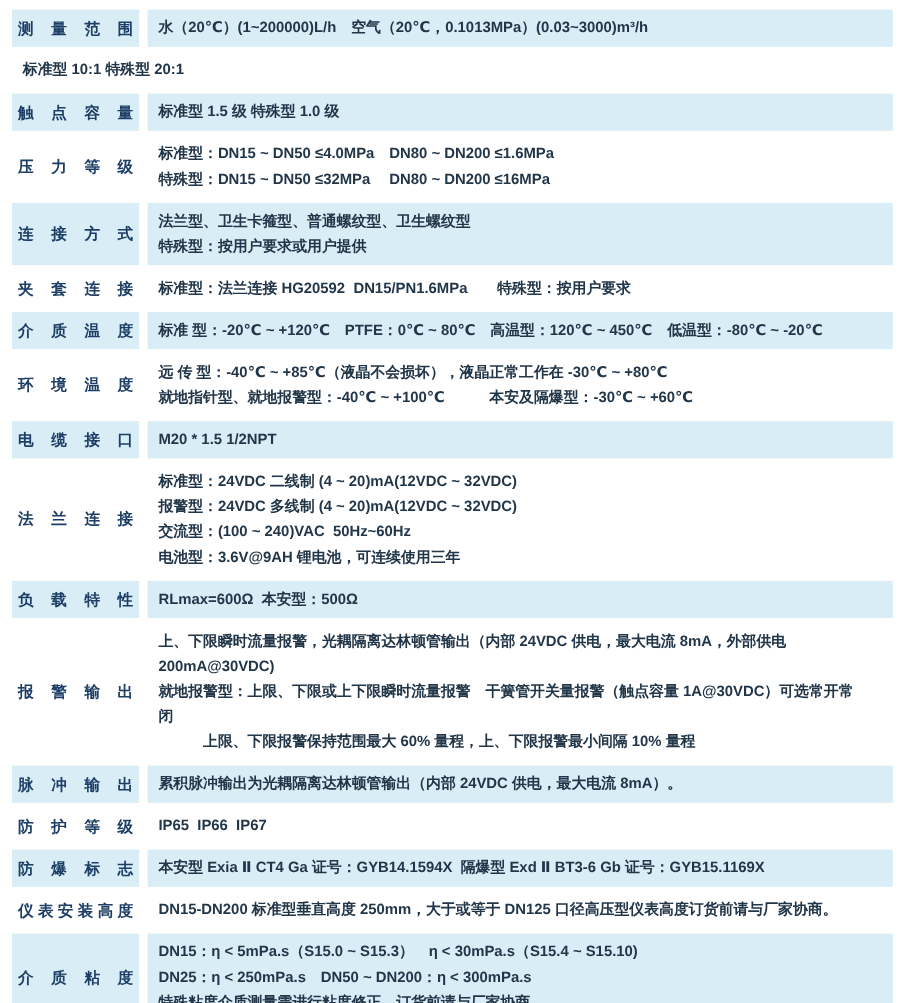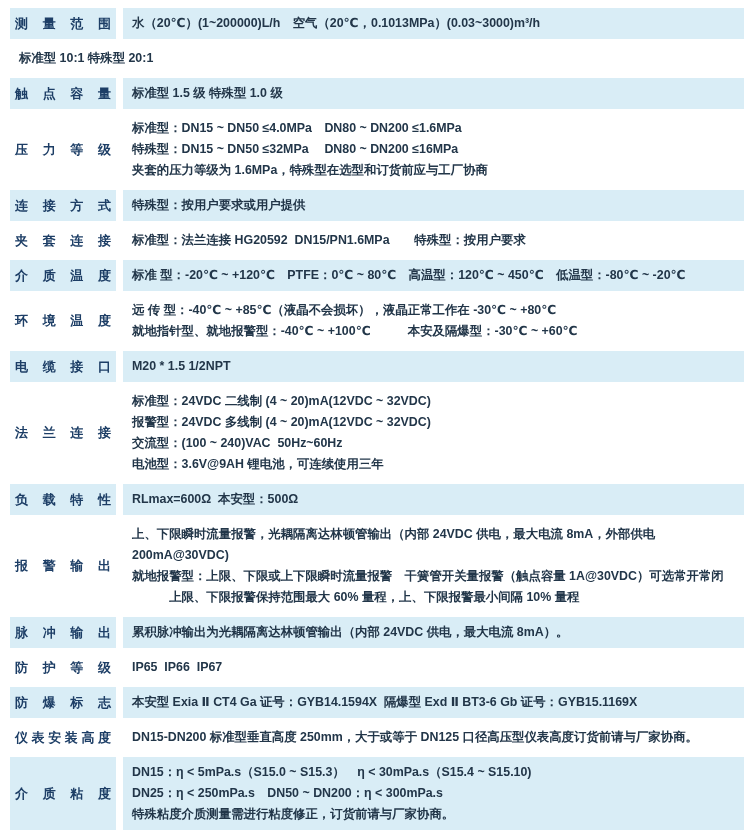--- a/index.html
+++ b/index.html
@@ -29,21 +29,21 @@
   .label-text{
     width:100%;
     text-align:justify;text-align-last:justify;
     font-size:13px;font-weight:bold;
     color:var(--label-text);
     line-height:18px;
   }
   .value-cell{
     flex:1;min-width:0;
     display:flex;flex-direction:column;justify-content:flex-start;
-    padding:5px 12px 5px 9px;
+    padding:5px 22px 5px 9px;
   }
   .line{
     font-size:12.4px;font-weight:bold;
     color:var(--value-text);
     line-height:21px;
     white-space:pre-wrap;
     letter-spacing:0;
   }
   .row.blue .label-cell,
   .row.blue .value-cell{background:var(--row-highlight);}
@@ -77,29 +77,29 @@
     </div>
   </div>
 
   <div class="row">
     <div class="label-cell">
       <div class="label-text">压力等级</div>
     </div>
     <div class="value-cell">
       <div class="line">标准型：DN15 ~ DN50 ≤4.0MPa　DN80 ~ DN200 ≤1.6MPa</div>
       <div class="line">特殊型：DN15 ~ DN50 ≤32MPa　 DN80 ~ DN200 ≤16MPa</div>
-      <div class="line">夹套的压力等级为 1.6MPa，特殊型在选型和订货前应与工厂协商</div>
     </div>
   </div>
 
   <div class="row blue">
     <div class="label-cell">
       <div class="label-text">连接方式</div>
     </div>
     <div class="value-cell">
+      <div class="line">法兰型、卫生卡箍型、普通螺纹型、卫生螺纹型</div>
       <div class="line">特殊型：按用户要求或用户提供</div>
     </div>
   </div>
 
   <div class="row">
     <div class="label-cell">
       <div class="label-text">夹套连接</div>
     </div>
     <div class="value-cell">
       <div class="line">标准型：法兰连接 HG20592  DN15/PN1.6MPa　　特殊型：按用户要求</div>

